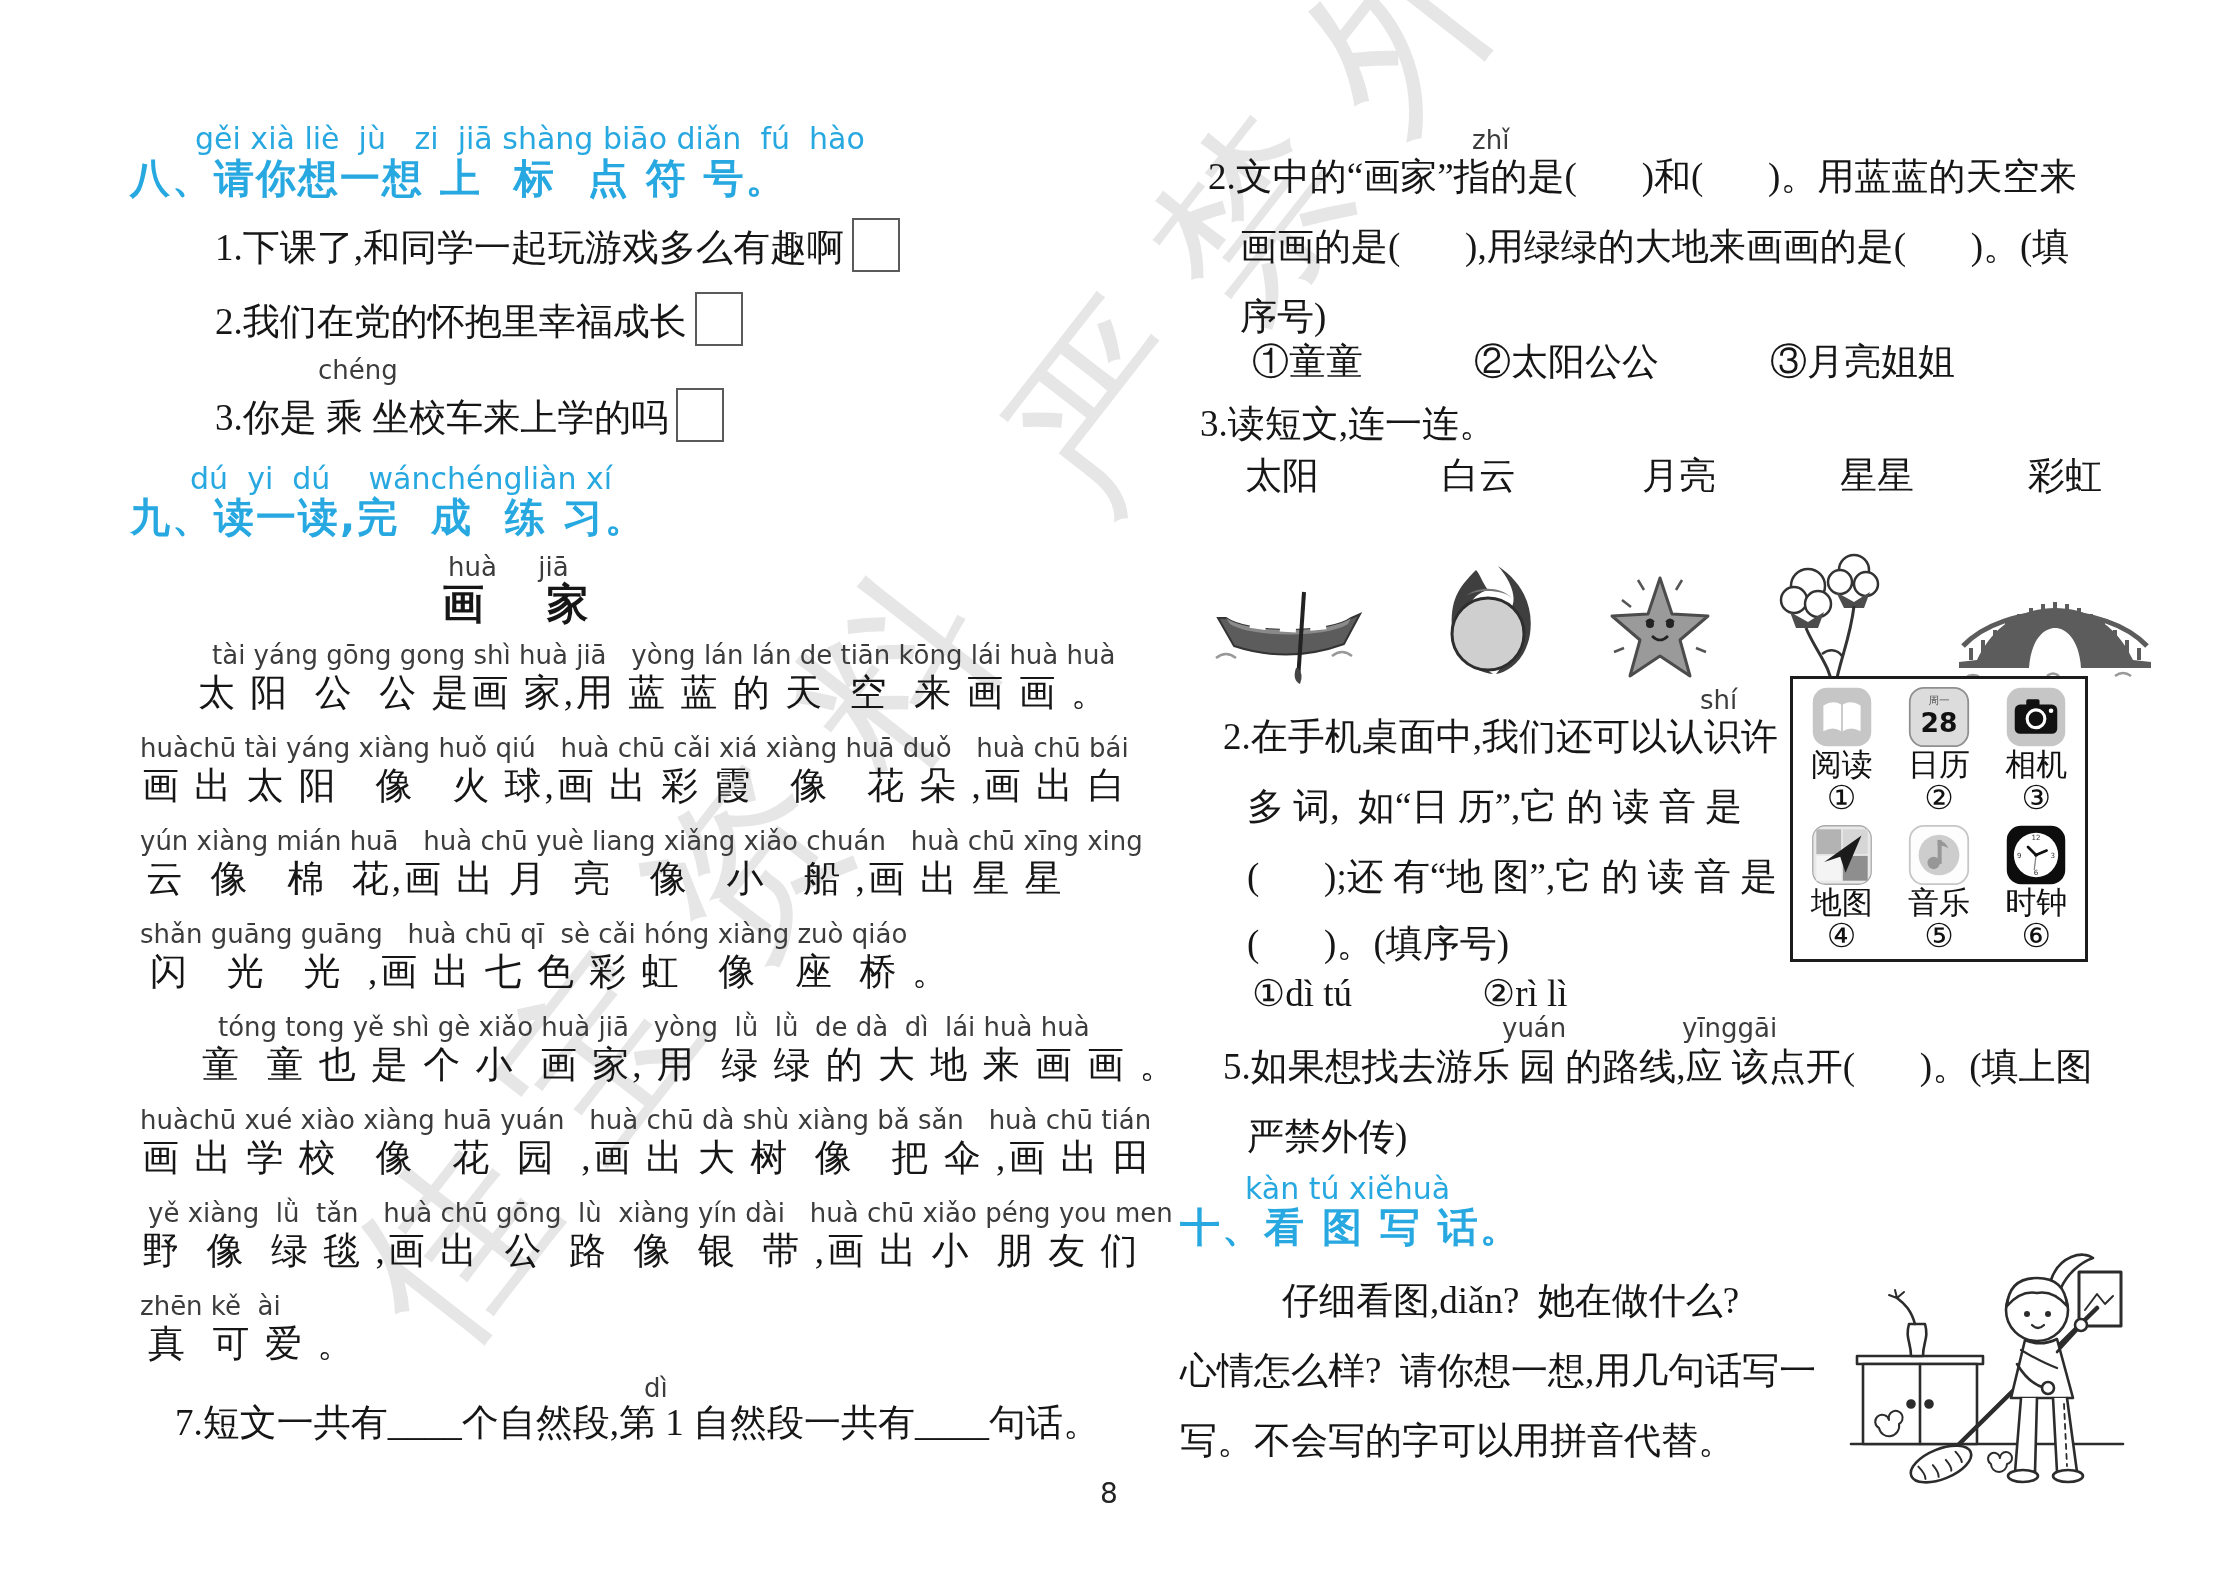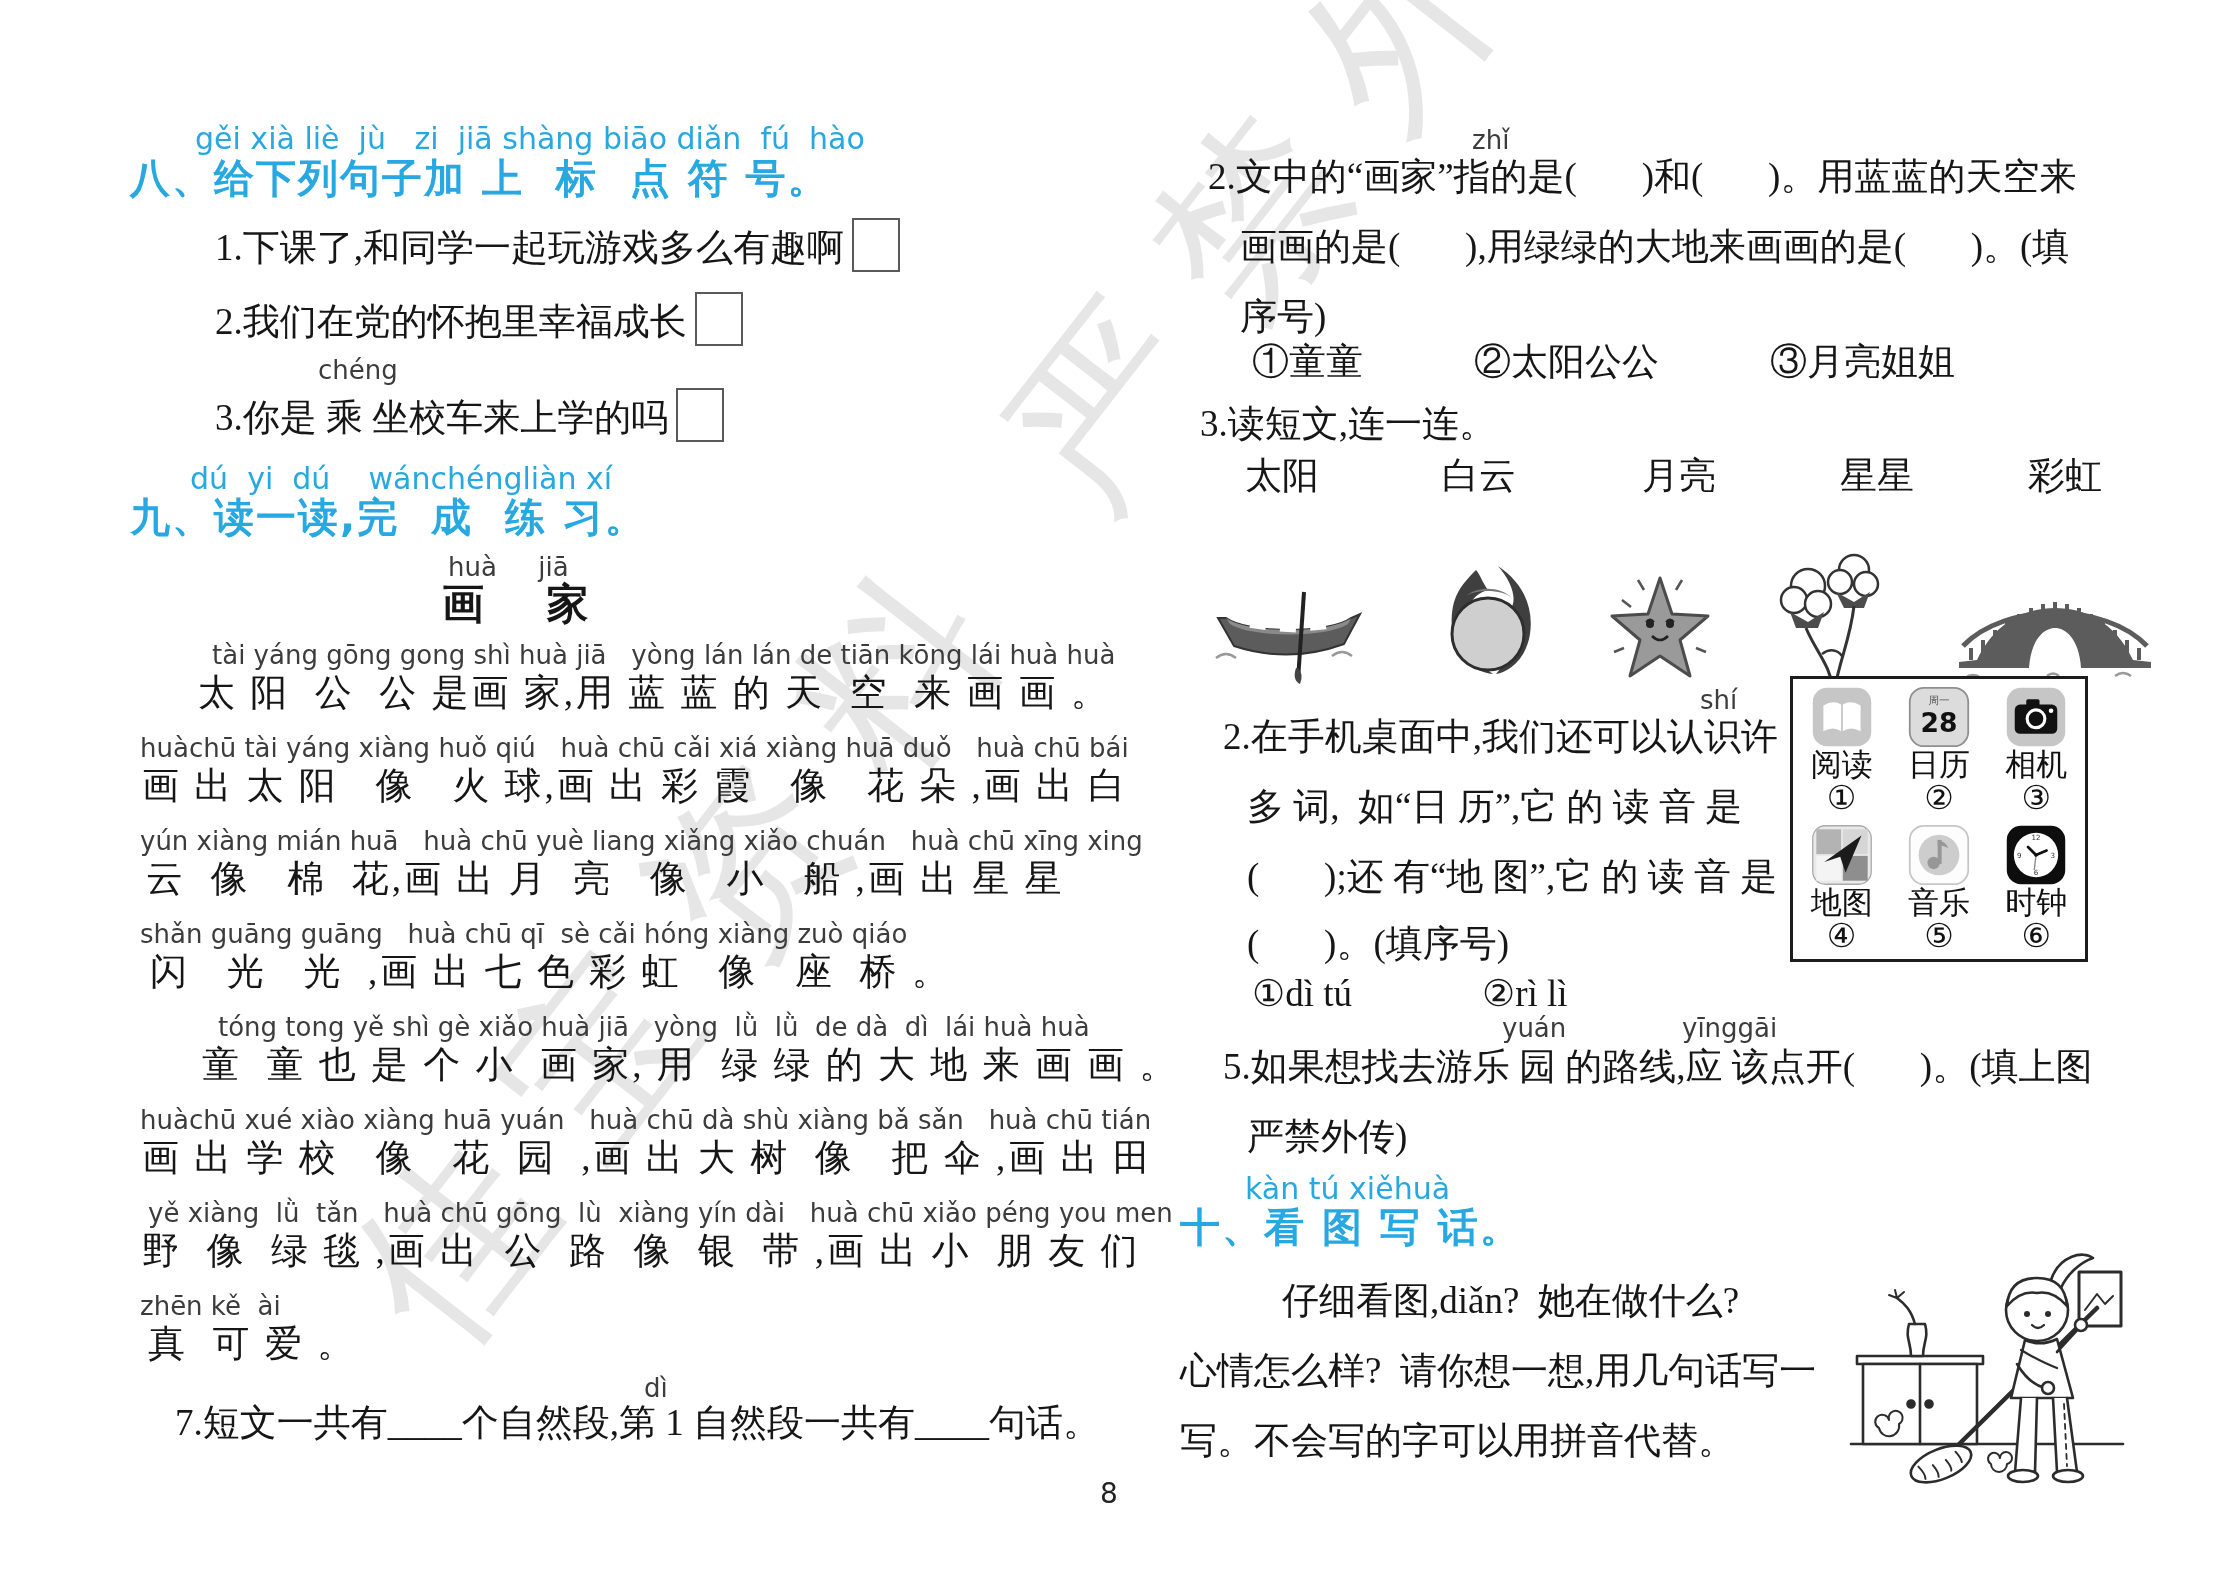--- a/index.html
+++ b/index.html
@@ -30,21 +30,21 @@
 </head>
 <body>
 
 <div id="sheet">
 
   <div class="watermark">佳宝资料 严禁外传</div>
 
   <div class="layer">
 
     <div class="abs py-blue" style="left:195px;top:122px;">gěi xià liè  jù   zi  jiā shàng biāo diǎn  fú  hào</div>
-    <div class="abs h-blue" style="left:130px;top:155px;">八、给下列句子加 上  标  点 符 号。</div>
+    <div class="abs h-blue" style="left:130px;top:155px;">八、请你想一想 上  标  点 符 号。</div>
 
     <div class="abs zh" style="left:215px;top:218px;"><span>1.下课了,和同学一起玩游戏多么有趣啊</span><span class="ans-box"></span></div>
     <div class="abs zh" style="left:215px;top:292px;"><span>2.我们在党的怀抱里幸福成长</span><span class="ans-box"></span></div>
     <div class="abs py" style="left:318px;top:356px;">chéng</div>
     <div class="abs zh" style="left:215px;top:388px;"><span>3.你是 乘 坐校车来上学的吗</span><span class="ans-box"></span></div>
 
     <div class="abs py-blue" style="left:190px;top:462px;">dú  yi  dú    wánchéngliàn xí</div>
     <div class="abs h-blue" style="left:130px;top:494px;">九、读一读,完  成  练 习。</div>
 
     <div class="abs py" style="left:448px;top:553px;">huà     jiā</div>

